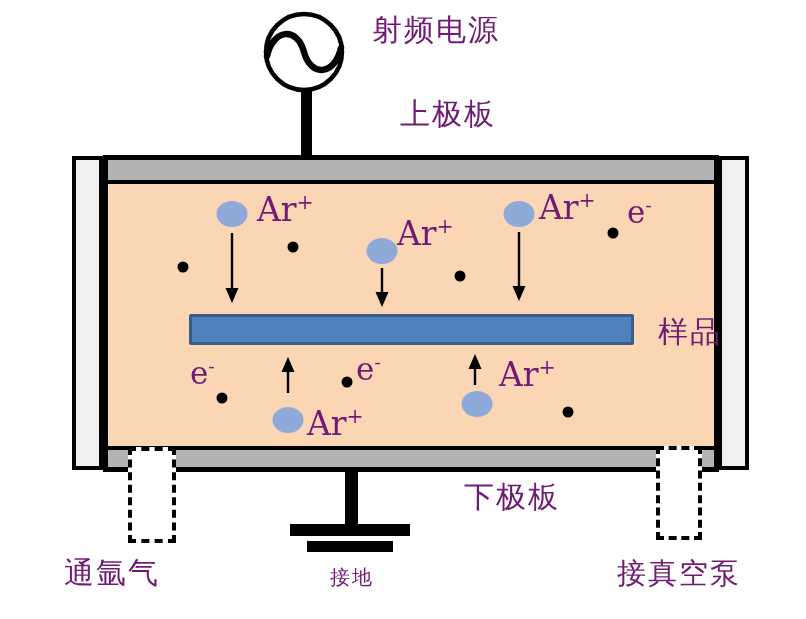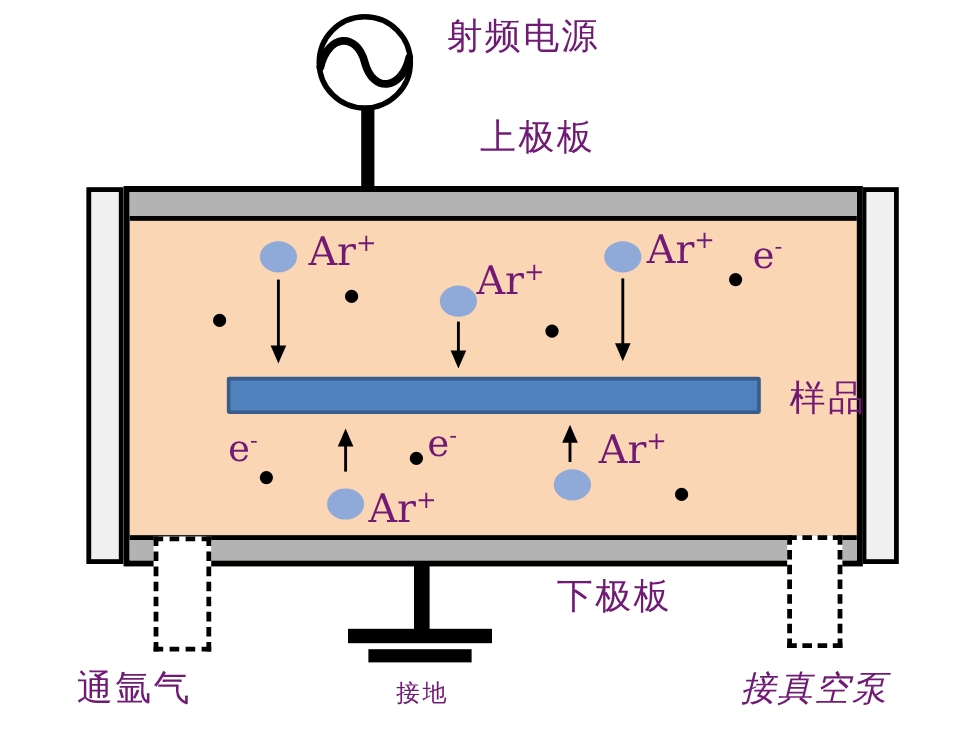--- a/index.html
+++ b/index.html
@@ -84,21 +84,21 @@
         <polygon points="468.5,369 481.5,369 475,354" fill="#000"></polygon>
       </g>
   </svg>
 
   <div class="cn-label" style="left:372px;top:10px;">射频电源</div>
   <div class="cn-label" style="left:400px;top:94px;">上极板</div>
   <div class="cn-label" style="left:644px;top:312px;margin-left:14px;">样品</div>
   <div class="cn-label" style="left:64px;top:553px;">通氩气</div>
   <div class="cn-label" style="left:464px;top:477px;">下极板</div>
   <div class="cn-label" style="left:330px;top:564px;font-size:20px;">接地</div>
-  <div class="cn-label" style="left:617px;top:554px;font-size:29px;font-style:italic;">接真空泵</div>
+  <div class="cn-label" style="left:617px;top:554px;font-size:29px;">接真空泵</div>
 
 <div class="ion" style="left: 232px; top: 214px;"></div>
     <div class="ion" style="left: 382px; top: 251px;"></div>
     <div class="ion" style="left: 519px; top: 214px;"></div>
     <div class="ion" style="left: 288px; top: 420px;"></div>
     <div class="ion" style="left: 477px; top: 404px;"></div>
     <div class="dot" style="left: 183px; top: 267px;"></div>
     <div class="dot" style="left: 293px; top: 247px;"></div>
     <div class="dot" style="left: 460px; top: 276px;"></div>
     <div class="dot" style="left: 613px; top: 233px;"></div>

